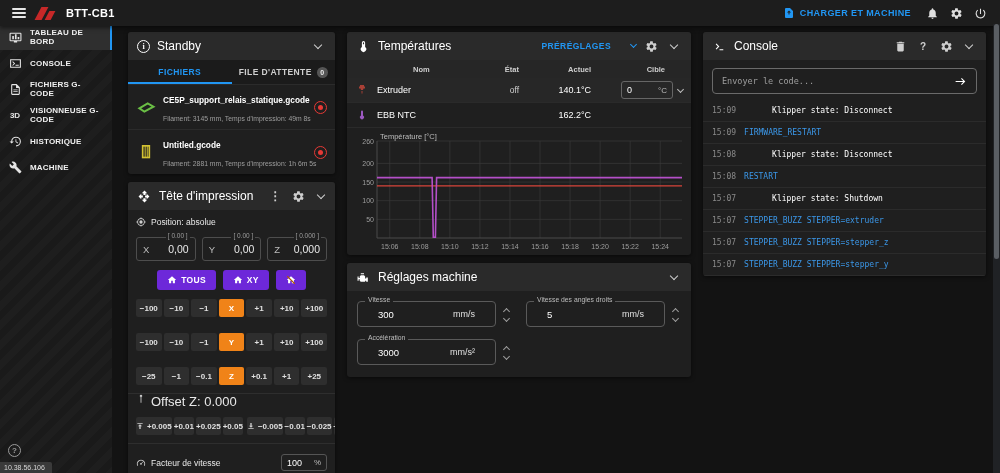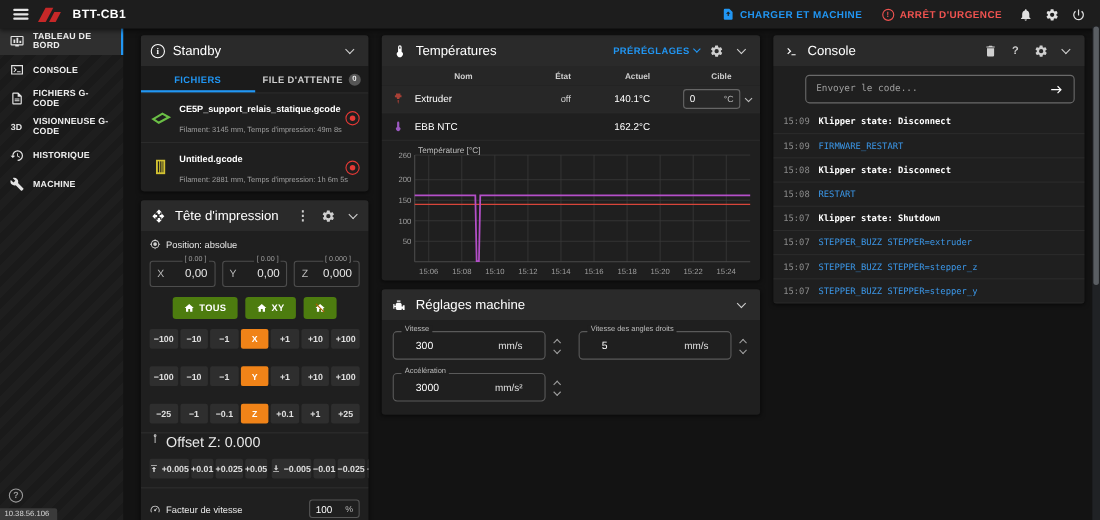--- a/index.html
+++ b/index.html
@@ -86,21 +86,21 @@
   
   .tool-body { padding:7px 8px 8px; }
   .pos-label { display:flex; align-items:center; gap:5px; font-size:8.5px; color:#e8e8e8; }
   .pos-label svg { width:10px; height:10px; fill:#d0d0d0; }
   .axis-row { display:flex; gap:6px; margin-top:10px; }
   .axis-input { position:relative; flex:1; height:24px; border:1px solid #4d4d4d; border-radius:3px; display:flex; align-items:center; justify-content:space-between; padding:0 6px; cursor:text; }
   .axis-name { font-size:9.5px; color:#bdbdbd; }
   .axis-val { font-size:10.5px; color:#e8e8e8; }
   .axis-legend { position:absolute; top:-6px; right:5px; font-size:6.5px; color:#9e9e9e; background:#1f1f1f; padding:0 2px; }
   .home-row { display:flex; justify-content:center; gap:7px; margin-top:9px; }
-  .btn-home { background:#4d7c0f; border:none; border-radius:3px; height:20px; display:flex; align-items:center; justify-content:center; gap:4px; color:#fff; font-size:8.5px; font-weight:bold; letter-spacing:.3px; padding:0 10px; cursor:pointer; }
+  .btn-home { background:#6d28d9; border:none; border-radius:3px; height:20px; display:flex; align-items:center; justify-content:center; gap:4px; color:#fff; font-size:8.5px; font-weight:bold; letter-spacing:.3px; padding:0 10px; cursor:pointer; }
   .btn-home svg { width:10px; height:10px; fill:#fff; }
   .jog-rows { margin-top:9px; display:flex; flex-direction:column; gap:16px; }
   .jog-row { display:flex; gap:2px; }
   .jog-btn { flex:1; height:18px; background:#2e2e2e; border:none; border-radius:2px; color:#e0e0e0; font-size:8px; font-weight:bold; cursor:pointer; display:flex; align-items:center; justify-content:center; }
   .jog-btn.axis { background:#f08318; color:#fff; }
   .divider { height:1px; background:#2e2e2e; margin:8px -8px 0; }
   .offset-label { display:flex; gap:5px; font-size:13px; color:#e8e8e8; margin-top:0; }
   .offset-label svg { width:10px; height:10px; fill:#d0d0d0; }
   .offset-rows { margin-top:8px; display:flex; flex-direction:row; gap:4px; }
   .off-btn { flex:1; height:18px; background:#2e2e2e; border:none; border-radius:2px; color:#e0e0e0; font-size:8px; font-weight:bold; cursor:pointer; display:flex; align-items:center; justify-content:center; gap:3px; }
@@ -122,43 +122,43 @@
   .temp-ic svg { width:12px; height:12px; }
   .temp-name { font-size:9px; color:#fff; }
   .temp-state { font-size:8.5px; color:#cfcfcf; text-align:right; }
   .temp-cur { font-size:9px; color:#fff; text-align:right; }
   .temp-target { display:flex; align-items:center; justify-content:flex-end; gap:5px; }
   .target-box { display:flex; align-items:center; justify-content:space-between; border:1px solid #666; border-radius:3px; width:52px; height:18px; padding:0 5px; cursor:text; }
   .target-box .v { font-size:9px; color:#fff; }
   .target-box .u { font-size:8px; color:#bdbdbd; }
   .mini-chev { display:inline-block; width:5px; height:5px; border-right:1.4px solid #bdbdbd; border-bottom:1.4px solid #bdbdbd; transform:rotate(45deg); margin-top:-2px; cursor:pointer; }
   .chart-wrap { padding:3px 4px 2px; }
-  .presets { color:#2196f3; font-size:8.5px; font-weight:bold; letter-spacing:.4px; display:flex; align-items:center; gap:4px; cursor:pointer; }
+  .presets { color:#2196f3; font-size:8.5px; font-weight:bold; letter-spacing:.4px; display:flex; align-items:center; gap:20px; cursor:pointer; }
   .presets .chev { border-color:#2196f3; width:5px; height:5px; }
 
   
   .settings-grid { display:grid; grid-template-columns:1fr 1fr; gap:12px 14px; padding:10px 10px 12px; }
   .setting { display:flex; align-items:center; gap:4px; }
   .outlined { position:relative; flex:1; height:26px; border:1px solid #5a5a5a; border-radius:4px; display:flex; align-items:center; justify-content:space-between; padding:0 20px; cursor:text; }
   .outlined .flabel { position:absolute; top:-6px; left:7px; font-size:6.8px; color:#bdbdbd; background:#1f1f1f; padding:0 3px; white-space:nowrap; }
   .outlined .fval { font-size:9.5px; color:#fff; }
   .outlined .funit { font-size:9px; color:#e0e0e0; }
   .stepper { display:flex; flex-direction:column; gap:5px; align-items:center; width:12px; }
   .stepper .chev { border-color:#9e9e9e; width:5px; height:5px; cursor:pointer; }
   .stepper .up { transform:rotate(-135deg); margin-top:2px; }
 
   
-  .console-input-wrap { padding:8px 9px 6px;margin-left:20px; }
+  .console-input-wrap { padding:8px 9px 6px; }
   .console-input { display:flex; align-items:center; border:1px solid #6a6a6a; border-radius:4px; height:26px; padding:0 9px; cursor:text; }
   .console-input .ph { flex:1; font-family:"DejaVu Sans Mono", monospace; font-size:8.5px; color:#9e9e9e; }
   .console-input svg { width:13px; height:13px; fill:#fff; cursor:pointer; }
   .console-msgs { }
   .console-msg { display:flex; gap:8px; padding:6px 9px; border-bottom:1px solid #2b2b2b; font-family:"DejaVu Sans Mono", monospace; font-size:8px; cursor:default; }
   .console-msg .t { color:#8a8a8a; flex:none; }
-  .console-msg.state .m { color:#fff; font-weight:bold; }
+  .console-msg.state .m { color:#fff; font-weight:normal;margin-left:28px; }
   .console-msg.command .m { color:#3b97e8; }
 
   
   .scrollbar { position:absolute; top:24px; right:0; bottom:0; width:7px; background:#202225; z-index:30; }
   .scrollbar .thumb { position:absolute; top:0; left:1px; right:1px; height:235px; background:#5a5e63; border-radius:3px; }
 
   svg { display:block; }
 </style>
 </head>
 <body>
@@ -177,24 +177,20 @@
       </div>
     <div class="topbar-title">BTT-CB1</div>
     <div class="topbar-spacer"></div>
     <div class="topbar-btn btn-upload">
       <span>
           <svg viewBox="0 0 24 24">
             <path d="M14 2H6a2 2 0 0 0-2 2v16a2 2 0 0 0 2 2h12a2 2 0 0 0 2-2V8l-6-6zm-1 9v4h-2v-4H8l4-4 4 4h-3z"></path>
           </svg>
         </span>
       <span>CHARGER ET MACHINE</span>
-    </div>
-    <div class="topbar-btn btn-emergency">
-      <span class="alert-circ">!</span>
-      <span>ARRÊT D'URGENCE</span>
     </div>
     <div class="topbar-icon">
         <svg viewBox="0 0 24 24">
           <path d="M12 22c1.1 0 2-.9 2-2h-4c0 1.1.9 2 2 2zm6-6v-5c0-3.1-1.6-5.6-4.5-6.3V4c0-.8-.7-1.5-1.5-1.5S10.5 3.2 10.5 4v.7C7.6 5.4 6 7.9 6 11v5l-2 2v1h16v-1l-2-2z"></path>
         </svg>
       </div>
     <div class="topbar-icon">
         <svg viewBox="0 0 24 24">
           <path d="M19.1 12.9c0-.3.1-.6.1-.9s0-.6-.1-.9l2-1.6c.2-.1.2-.4.1-.6l-1.9-3.3c-.1-.2-.4-.3-.6-.2l-2.4 1c-.5-.4-1-.7-1.6-.9l-.4-2.6c0-.2-.2-.4-.5-.4h-3.8c-.2 0-.4.2-.5.4l-.4 2.6c-.6.2-1.1.5-1.6.9l-2.4-1c-.2-.1-.5 0-.6.2L2.7 8.9c-.1.2-.1.5.1.6l2 1.6c0 .3-.1.6-.1.9s0 .6.1.9l-2 1.6c-.2.1-.2.4-.1.6l1.9 3.3c.1.2.4.3.6.2l2.4-1c.5.4 1 .7 1.6.9l.4 2.6c0 .2.2.4.5.4h3.8c.2 0 .4-.2.5-.4l.4-2.6c.6-.2 1.1-.5 1.6-.9l2.4 1c.2.1.5 0 .6-.2l1.9-3.3c.1-.2.1-.5-.1-.6l-2-1.6zM12 15.6A3.6 3.6 0 1 1 12 8.4a3.6 3.6 0 0 1 0 7.2z"></path>
         </svg>

